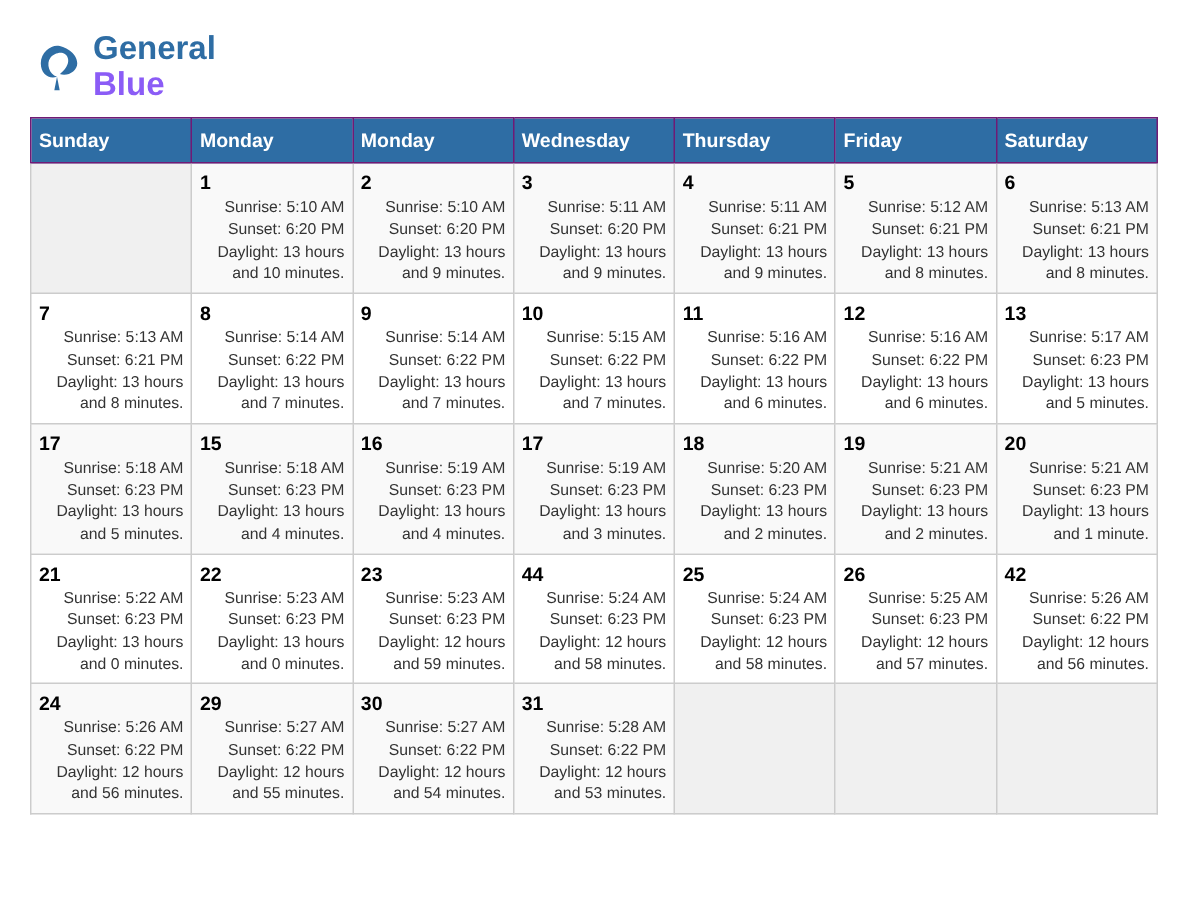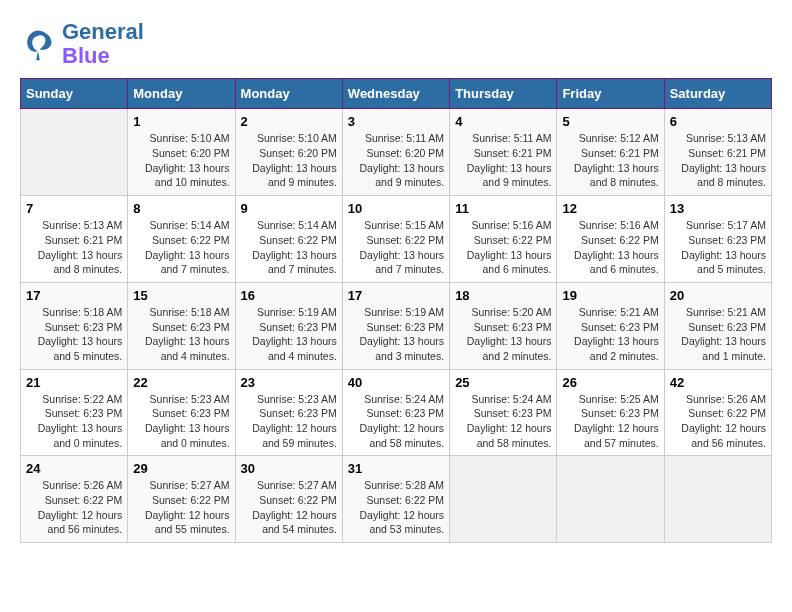--- a/index.html
+++ b/index.html
@@ -214,21 +214,21 @@
         </td>
         <td>
           <span class="day-number">22</span>
           <div class="day-content">Sunrise: 5:23 AM<br>Sunset: 6:23 PM<br>Daylight: 13 hours<br>and 0 minutes.</div>
         </td>
         <td>
           <span class="day-number">23</span>
           <div class="day-content">Sunrise: 5:23 AM<br>Sunset: 6:23 PM<br>Daylight: 12 hours<br>and 59 minutes.</div>
         </td>
         <td>
-          <span class="day-number">40</span>
+          <span class="day-number">44</span>
           <div class="day-content">Sunrise: 5:24 AM<br>Sunset: 6:23 PM<br>Daylight: 12 hours<br>and 58 minutes.</div>
         </td>
         <td>
           <span class="day-number">25</span>
           <div class="day-content">Sunrise: 5:24 AM<br>Sunset: 6:23 PM<br>Daylight: 12 hours<br>and 58 minutes.</div>
         </td>
         <td>
           <span class="day-number">26</span>
           <div class="day-content">Sunrise: 5:25 AM<br>Sunset: 6:23 PM<br>Daylight: 12 hours<br>and 57 minutes.</div>
         </td>

